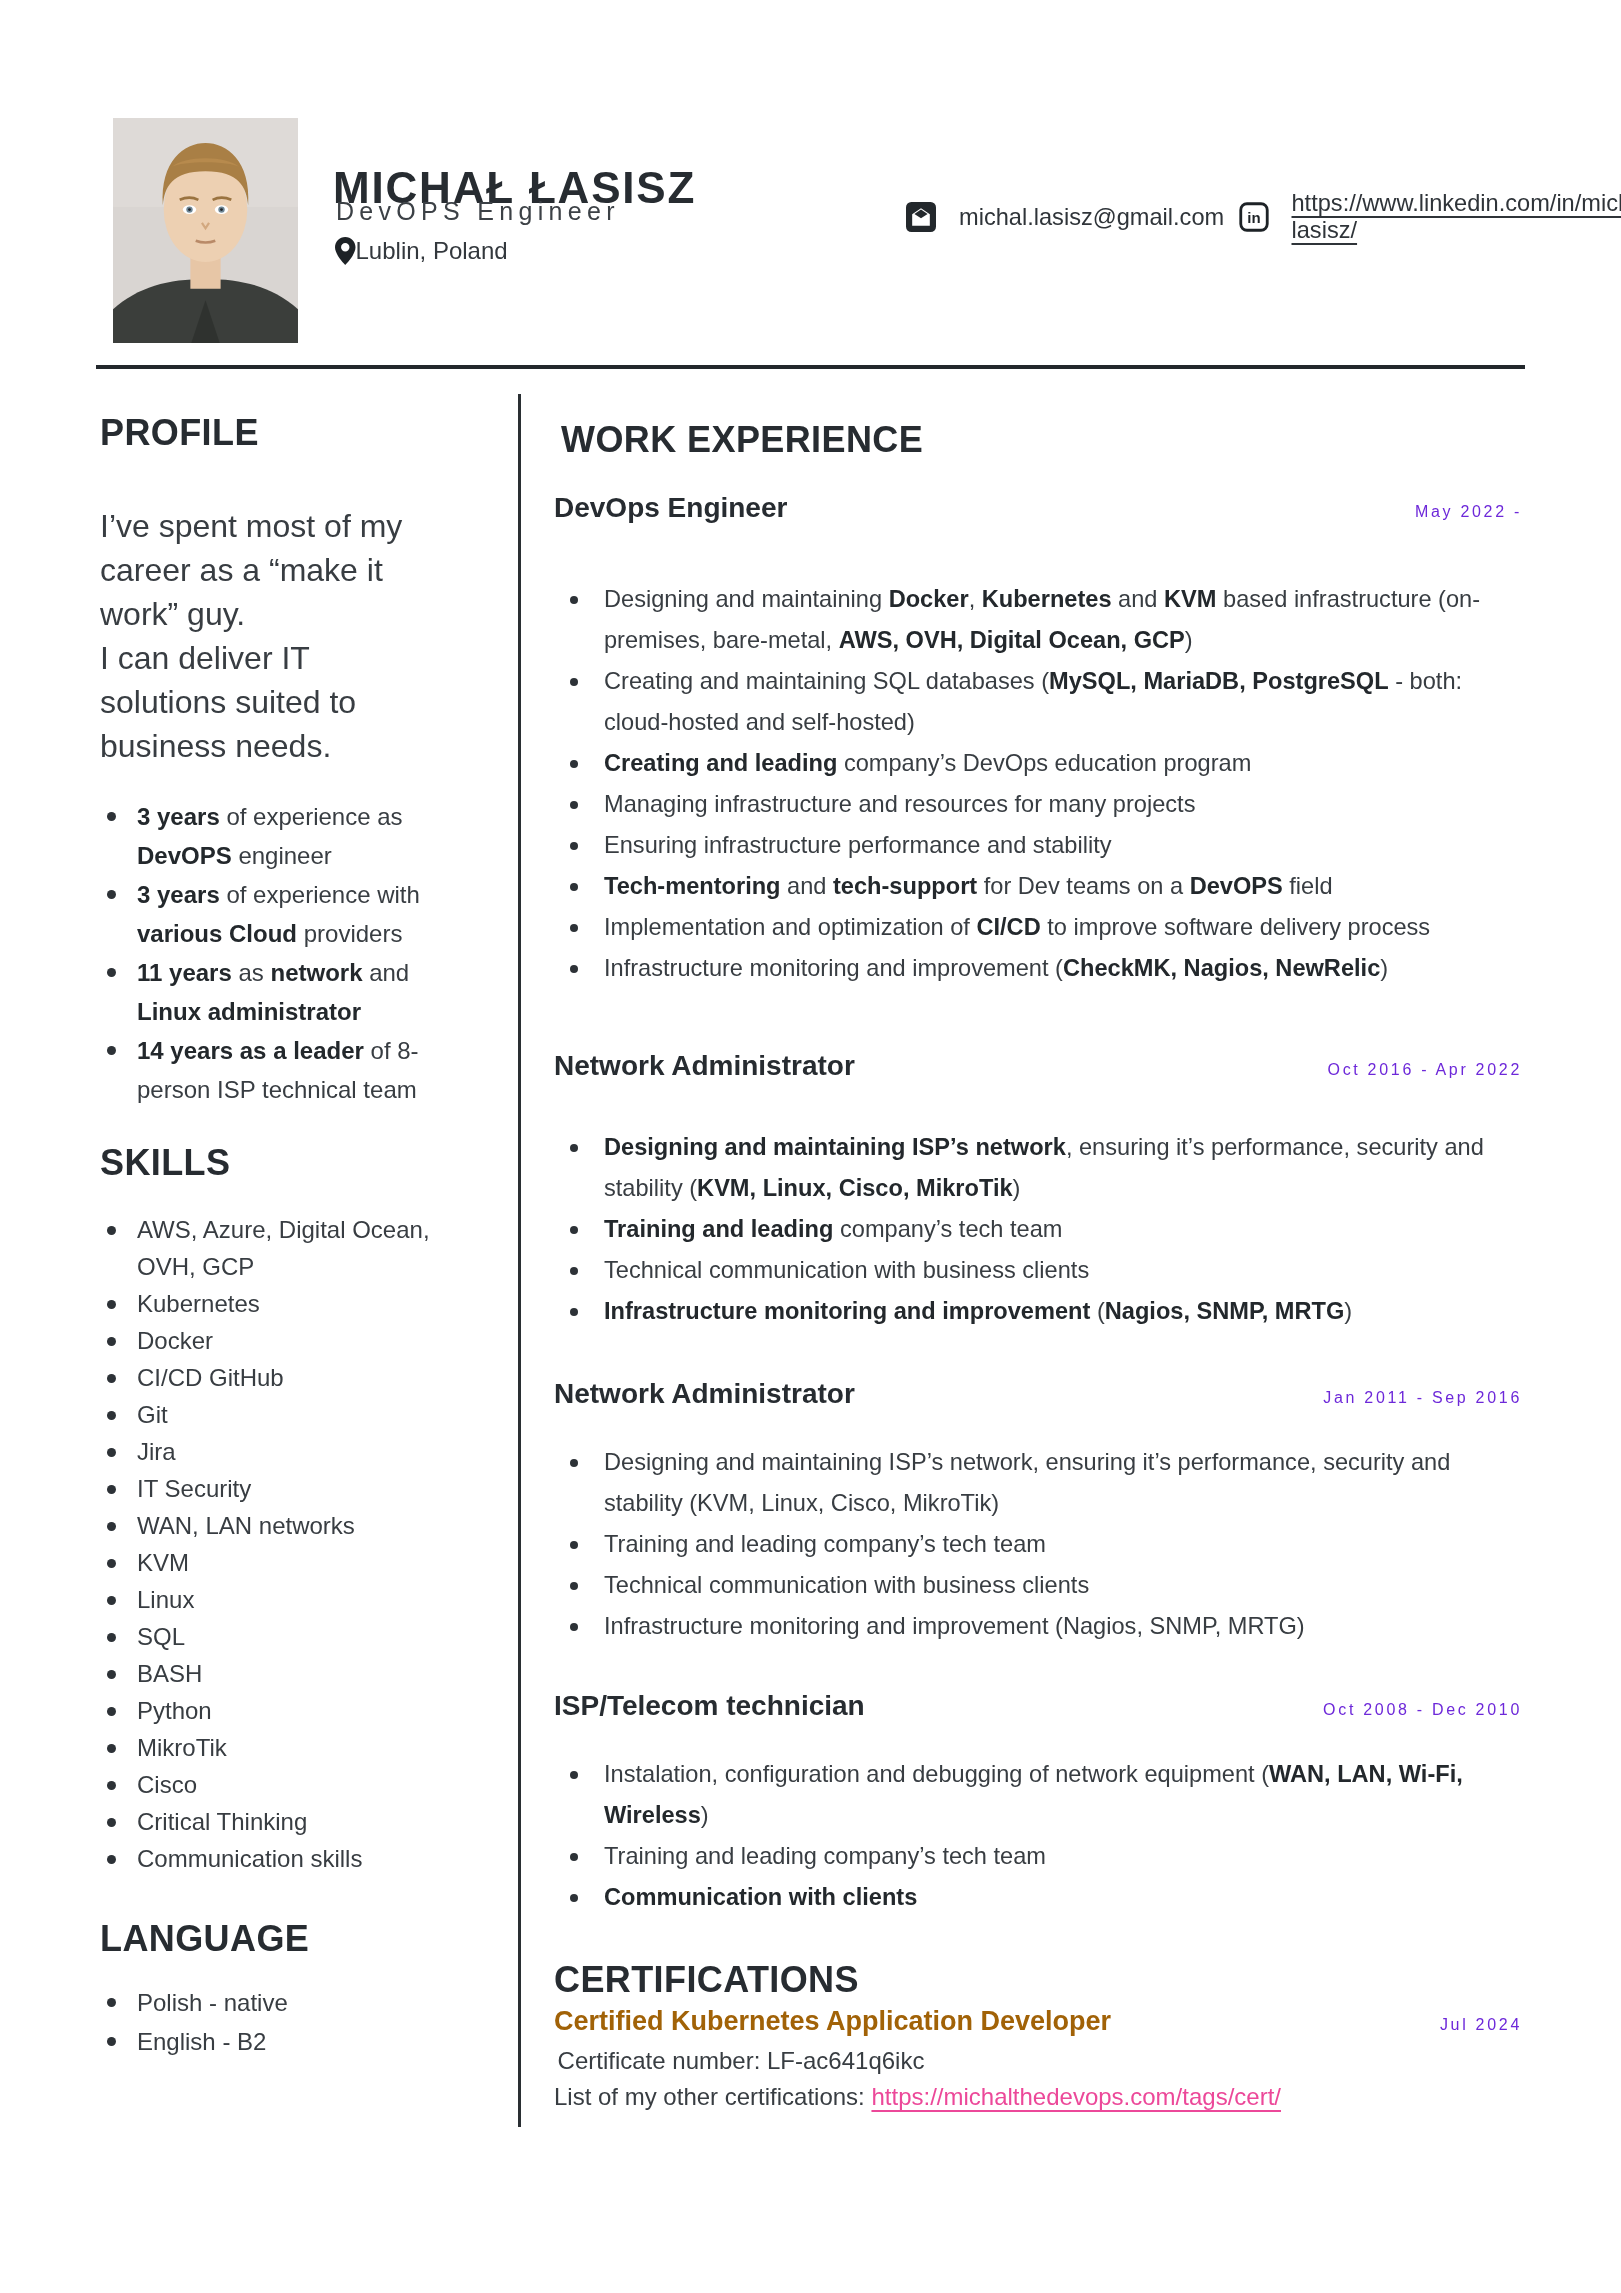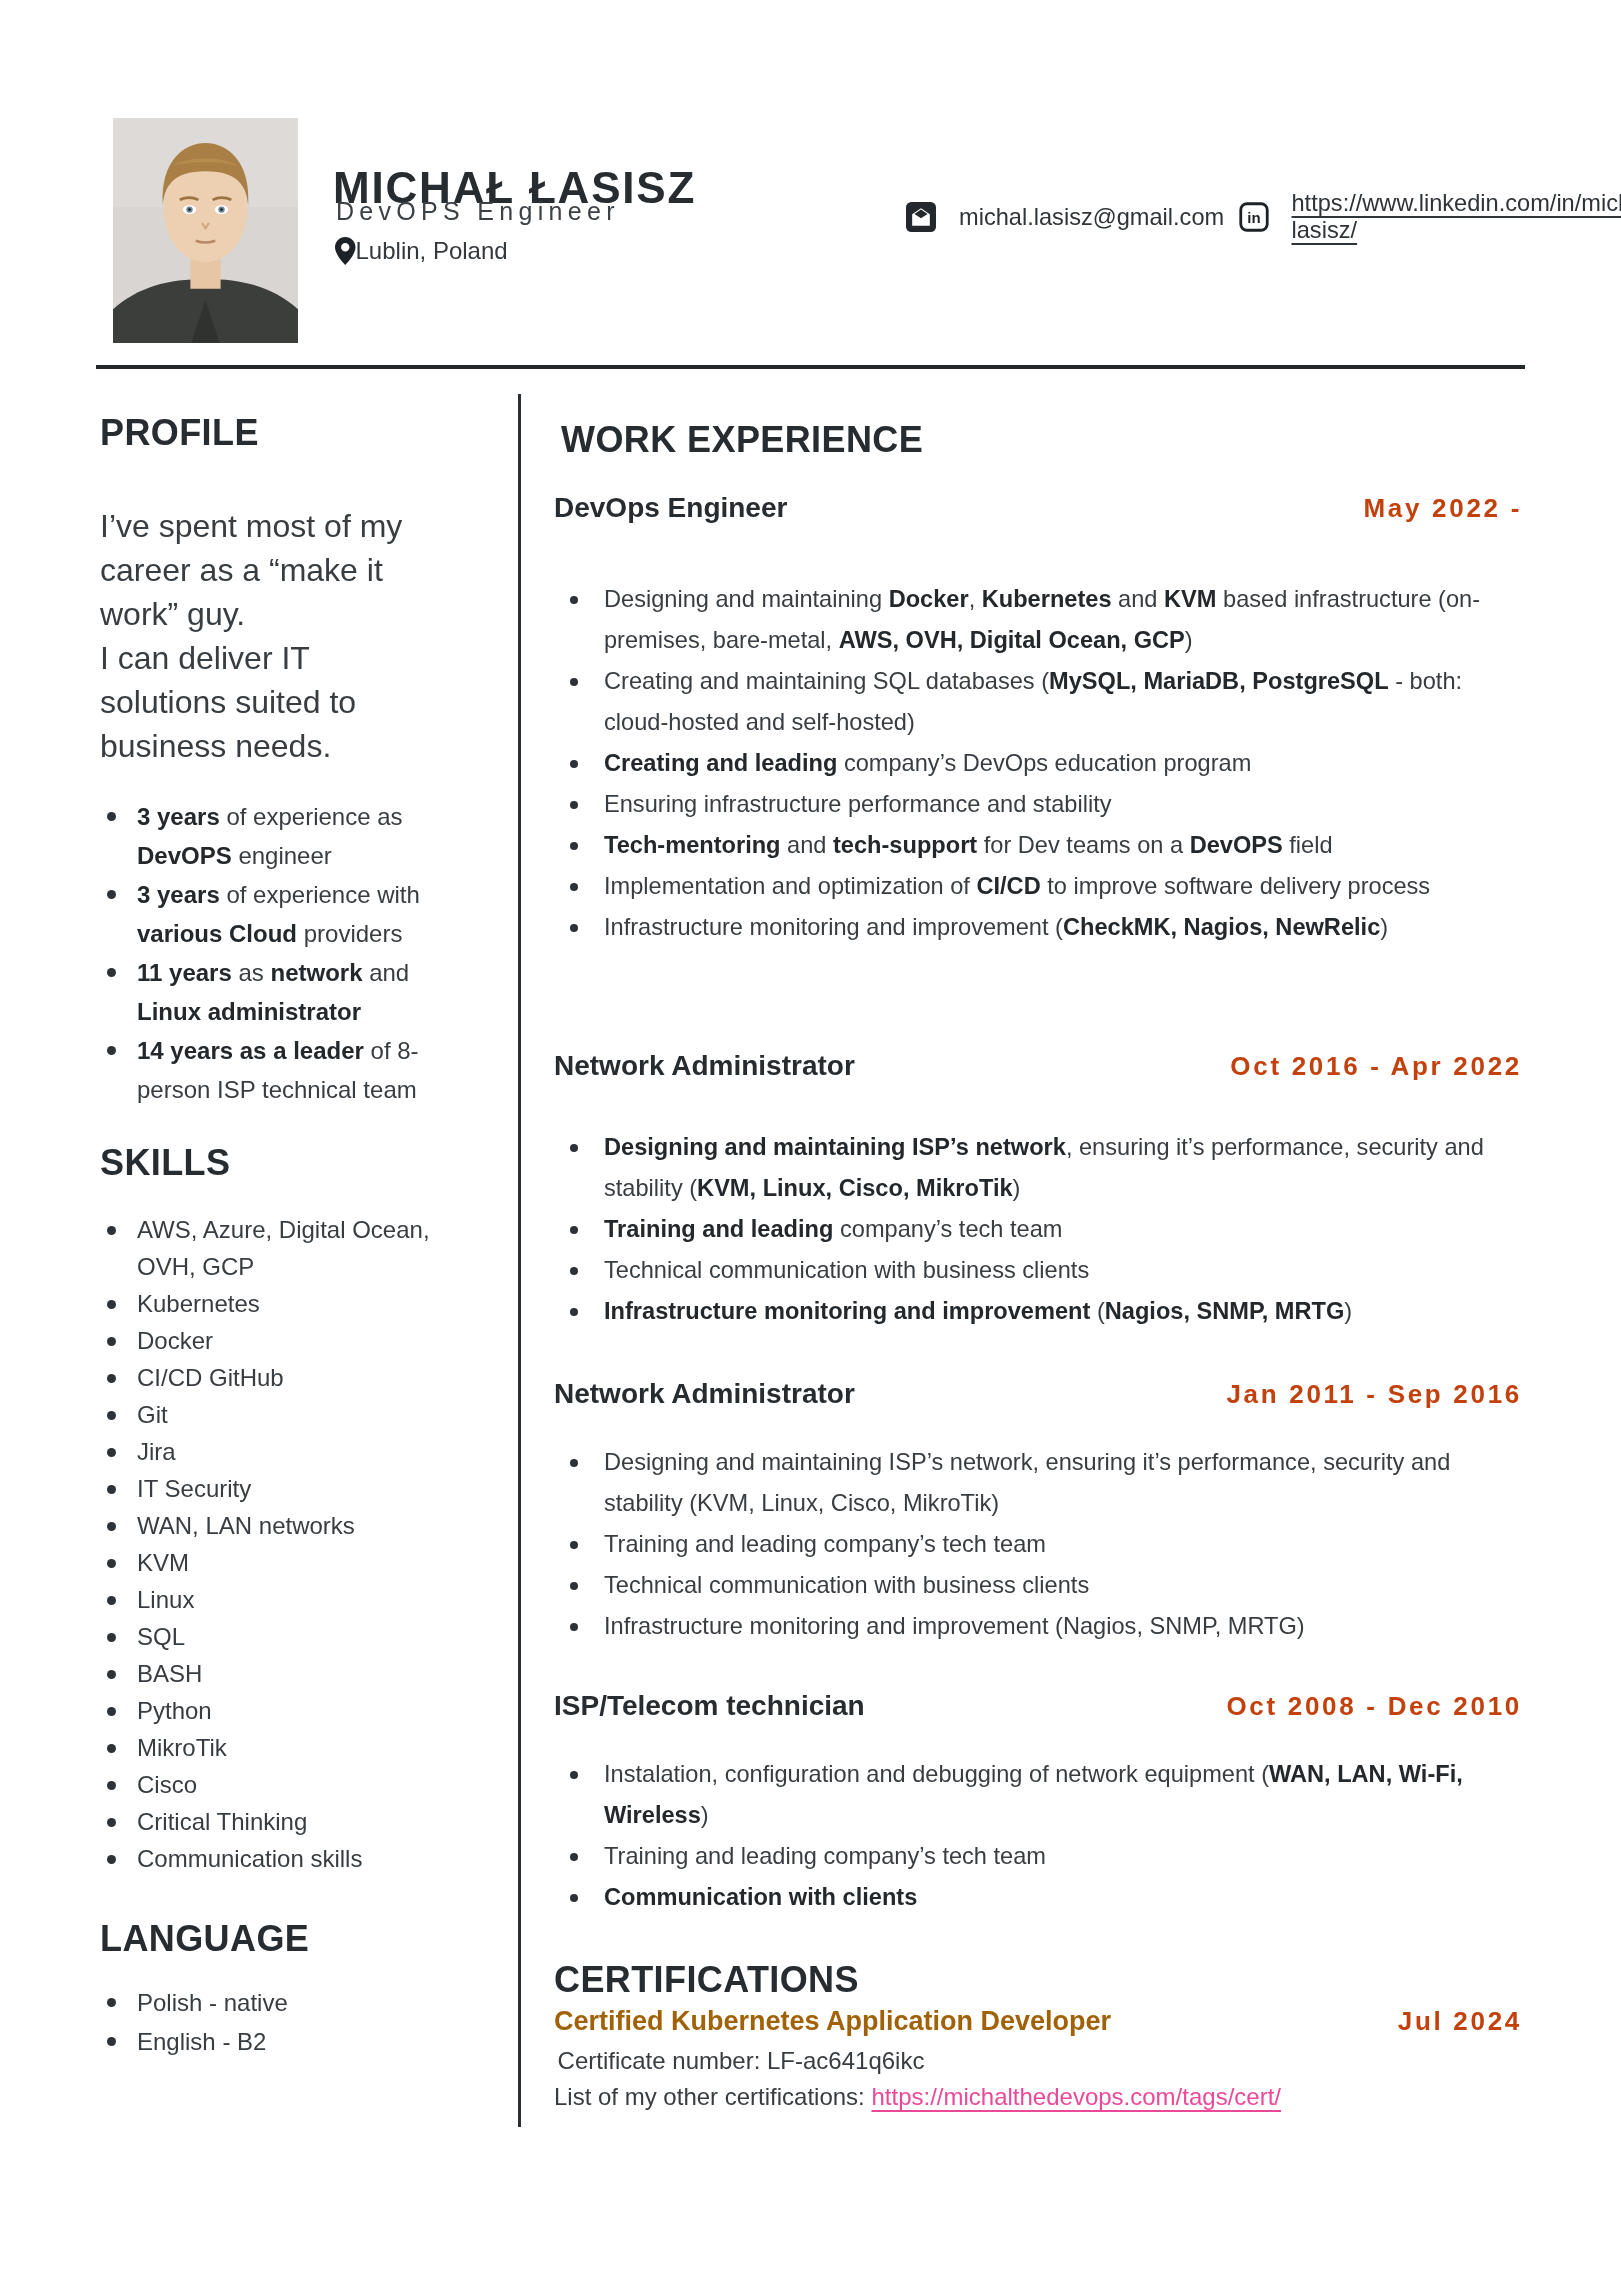--- a/index.html
+++ b/index.html
@@ -42,21 +42,21 @@
   .sec-language{top:1918px;}
   .language-list{margin-top:23px;line-height:39px;}
 
   
   .right-sec{left:554px;width:968px;}
   .sec-we{top:419px;}
   .sec-we .sec-h{margin-left:7.1px;}
   .job{position:absolute;left:554px;width:968px;}
   .job-head{display:flex;justify-content:space-between;align-items:baseline;}
   .job-title{font-size:28px;font-weight:700;color:#272c31;}
-  .job-date{font-size:26px;font-weight:700;letter-spacing:2.7px;color:#c2410c;white-space:nowrap;}
+  .job-date{font-size:16px;font-weight:400;letter-spacing:2.7px;color:#6d28d9;white-space:nowrap;}
   .job-list{font-size:23.6px;line-height:41px;}
   .job-list li{padding-left:50px;}
   .job-list li::before{left:16px;top:17px;width:8px;height:8px;}
   .job1{top:492px;}  .job1 .job-list{margin-top:55px;}
   .job2{top:1050px;} .job2 .job-list{margin-top:45px;}
   .job3{top:1378px;} .job3 .job-list{margin-top:32px;}
   .job4{top:1690px;} .job4 .job-list{margin-top:32px;}
   b{color:#23282c;}
 
   
@@ -196,20 +196,21 @@
 
   <div class="job job1">
     <div class="job-head">
       <span class="job-title">DevOps Engineer</span>
       <span class="job-date">May 2022 -</span>
     </div>
     <ul class="job-list">
         <li>Designing and maintaining <b>Docker</b>, <b>Kubernetes</b> and <b>KVM</b> based infrastructure (on-premises, bare-metal, <b>AWS, OVH, Digital Ocean, GCP</b>)</li>
         <li>Creating and maintaining SQL databases (<b>MySQL, MariaDB, PostgreSQL</b> - both: cloud-hosted and self-hosted)</li>
         <li><b>Creating and leading</b> company’s DevOps education program</li>
+        <li>Managing infrastructure and resources for many projects</li>
         <li>Ensuring infrastructure performance and stability</li>
         <li><b>Tech-mentoring</b> and <b>tech-support</b> for Dev teams on a <b>DevOPS</b> field</li>
         <li>Implementation and optimization of <b>CI/CD</b> to improve software delivery process</li>
         <li>Infrastructure monitoring and improvement (<b>CheckMK, Nagios, NewRelic</b>)</li>
       </ul>
   </div>
 
   <div class="job job2">
     <div class="job-head">
       <span class="job-title">Network Administrator</span>

